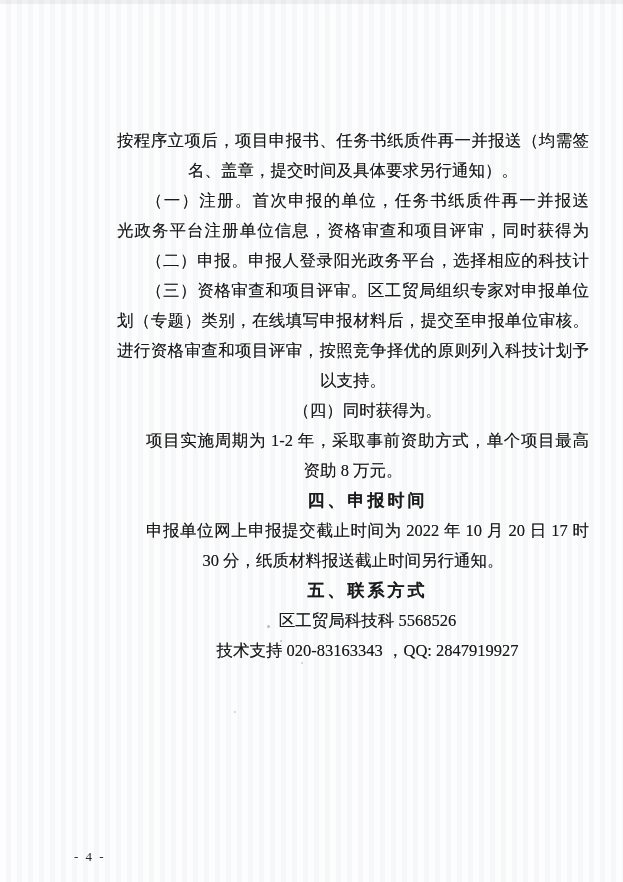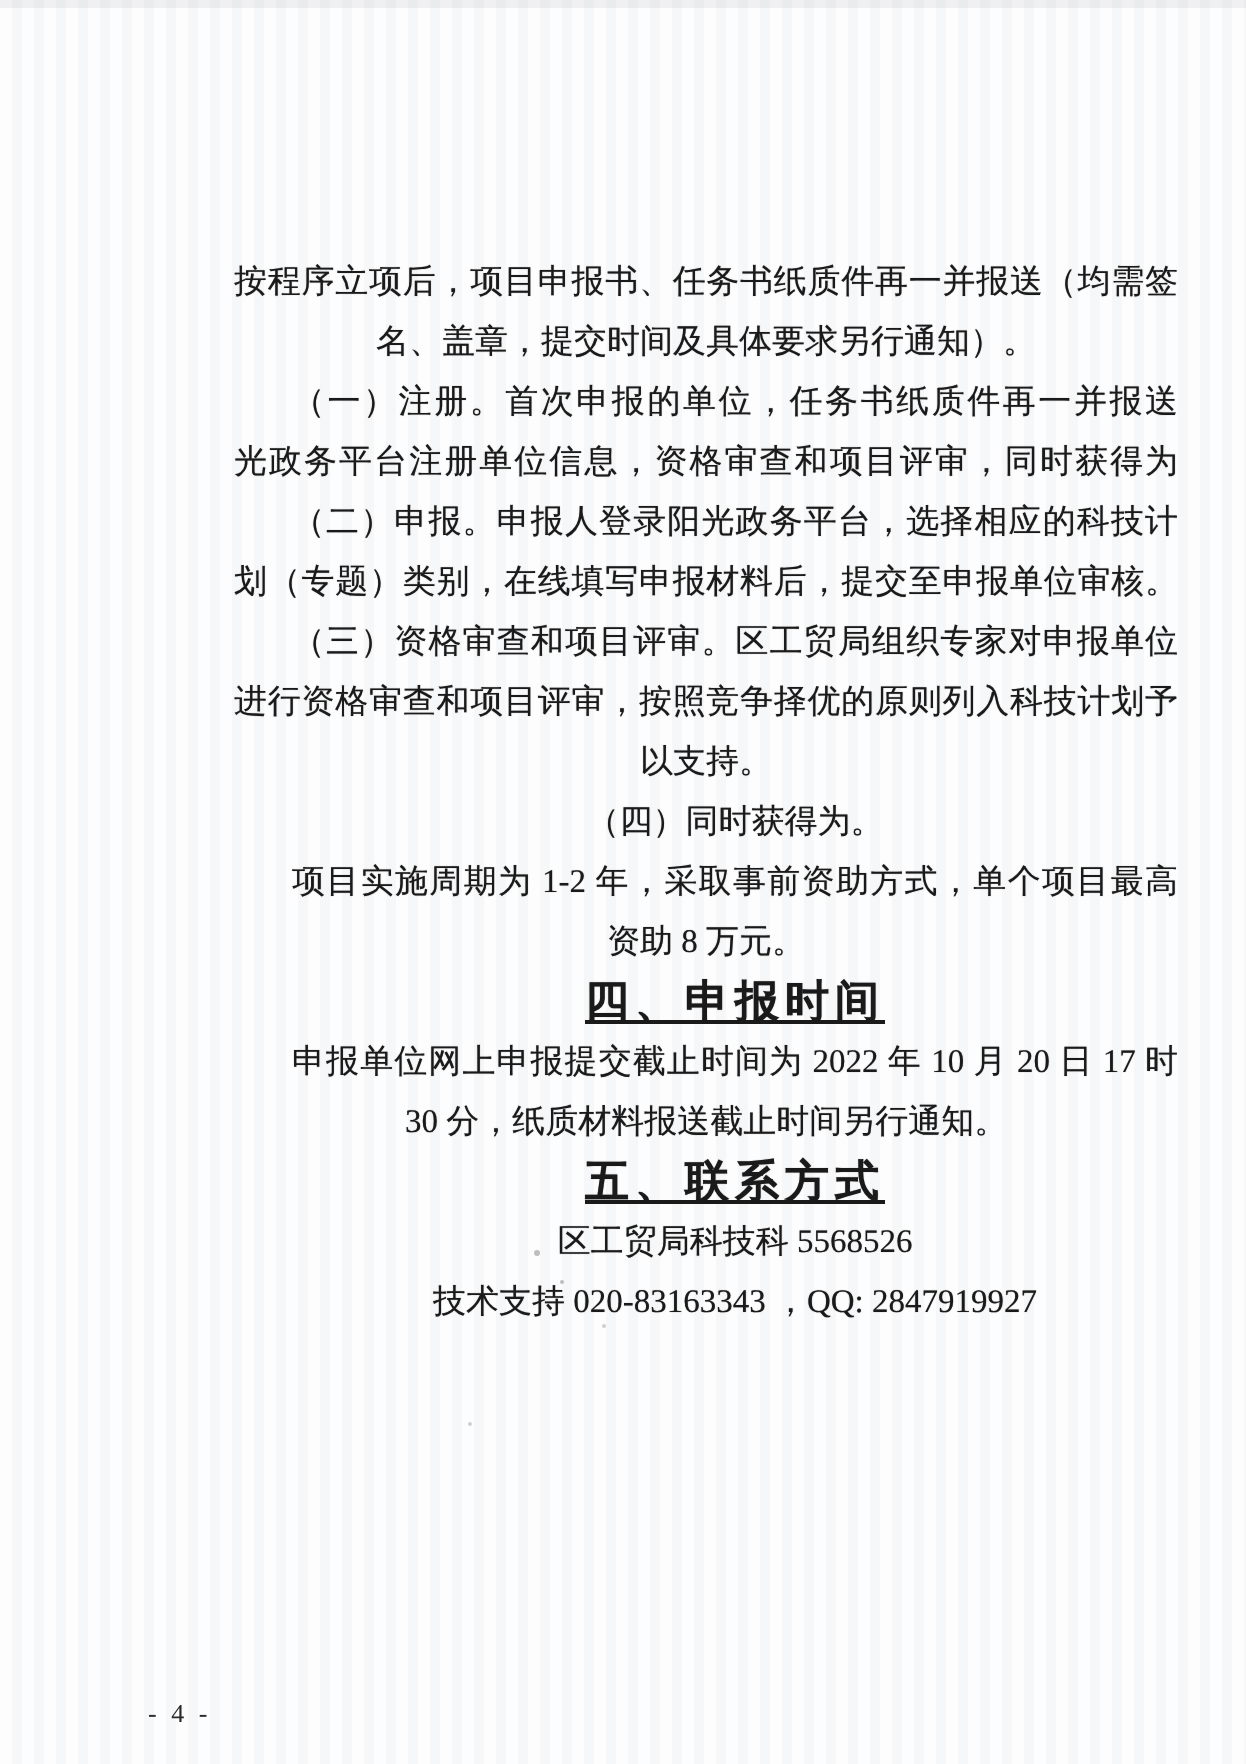--- a/index.html
+++ b/index.html
@@ -48,23 +48,22 @@
     padding-left: 29px;
   }
   .line.fill {
     white-space: normal;
     text-align: justify;
     text-align-last: justify;
   }
   .line.bold {
     font-family: "Liberation Sans", sans-serif;
     font-weight: bold;
-    font-size: 22px;
+    font-size: 17px;
     letter-spacing: 3px;
-    text-decoration: underline;
   }
   .page-number {
     position: absolute;
     left: 74px;
     top: 849px;
     font-size: 13px;
     letter-spacing: 2px;
     color: #2b2b2b;
     font-family: "Liberation Serif", serif;
   }
@@ -86,22 +85,22 @@
 <body>
 
 <div class="page">
 
   <div class="body-text">
       <div class="line fill">按程序立项后，项目申报书、任务书纸质件再一并报送（均需签</div>
       <div class="line">名、盖章，提交时间及具体要求另行通知）。</div>
       <div class="line indent fill">（一）注册。首次申报的单位，任务书纸质件再一并报送</div>
       <div class="line fill">光政务平台注册单位信息，资格审查和项目评审，同时获得为</div>
       <div class="line indent fill">（二）申报。申报人登录阳光政务平台，选择相应的科技计</div>
+      <div class="line indent fill">（三）资格审查和项目评审。区工贸局组织专家对申报单位</div>
       <div class="line fill">划（专题）类别，在线填写申报材料后，提交至申报单位审核。</div>
-      <div class="line indent fill">（三）资格审查和项目评审。区工贸局组织专家对申报单位</div>
       <div class="line fill">进行资格审查和项目评审，按照竞争择优的原则列入科技计划予</div>
       <div class="line">以支持。</div>
       <div class="line indent">（四）同时获得为。</div>
       <div class="line indent fill">项目实施周期为 1-2 年，采取事前资助方式，单个项目最高</div>
       <div class="line">资助 8 万元。</div>
       <div class="line indent bold">四、申报时间</div>
       <div class="line indent fill">申报单位网上申报提交截止时间为 2022 年 10 月 20 日 17 时</div>
       <div class="line">30 分，纸质材料报送截止时间另行通知。</div>
       <div class="line indent bold">五、联系方式</div>
       <div class="line indent">区工贸局科技科 5568526</div>

